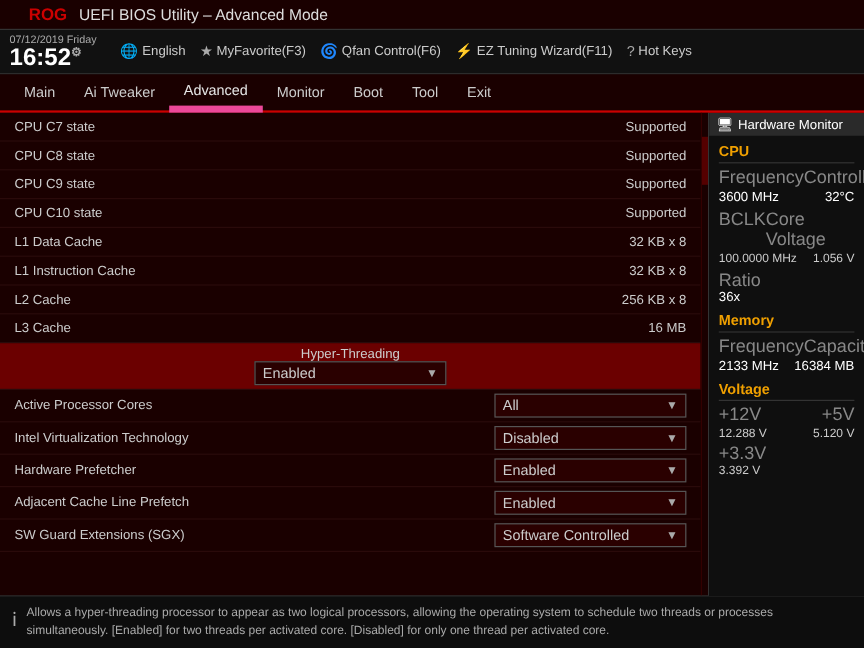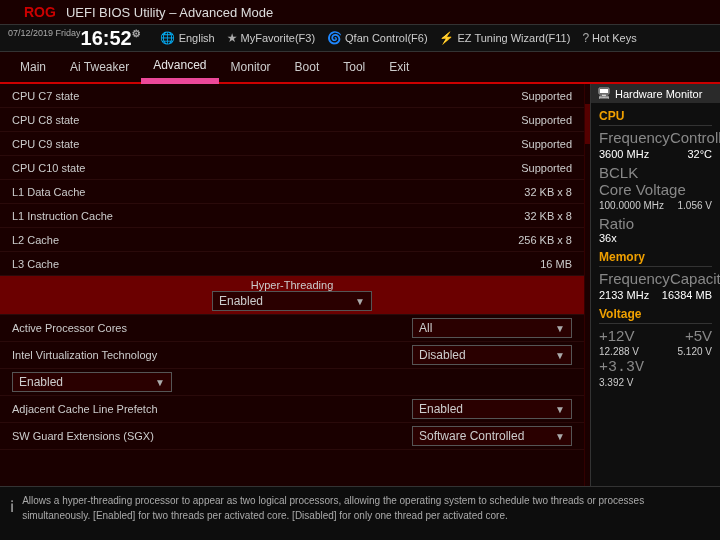--- a/index.html
+++ b/index.html
@@ -37,21 +37,21 @@
     #info-bar {
       background: #111;
       padding: 3px 8px;
       display: flex;
       align-items: center;
       gap: 0;
       border-bottom: 1px solid #333;
     }
     .datetime-block {
       display: flex;
-      flex-direction: row;
+      flex-direction: column;
       margin-right: 12px;
     }
     .date-text {
       font-size: 9px;
       color: #aaa;
     }
     .time-text {
       font-size: 20px;
       color: #fff;
       font-weight: bold;
@@ -334,20 +334,21 @@
         </div>
       </div>
       <div class="bios-row">
         <span class="row-label">Intel Virtualization Technology</span>
         <div class="dropdown-wrapper">
           <span>Disabled</span>
           <span class="dropdown-arrow">▼</span>
         </div>
       </div>
       <div class="bios-row">
+        <span class="row-label">Hardware Prefetcher</span>
         <div class="dropdown-wrapper">
           <span>Enabled</span>
           <span class="dropdown-arrow">▼</span>
         </div>
       </div>
       <div class="bios-row">
         <span class="row-label">Adjacent Cache Line Prefetch</span>
         <div class="dropdown-wrapper">
           <span>Enabled</span>
           <span class="dropdown-arrow">▼</span>
@@ -374,21 +375,21 @@
 
     <div class="hw-section-title">CPU</div>
     <div class="hw-row">
       <span class="hw-label">Frequency</span>
       <span class="hw-label">Controlled</span>
     </div>
     <div class="hw-row">
       <span class="hw-value-large">3600 MHz</span>
       <span class="hw-value-large">32°C</span>
     </div>
-    <div class="hw-row" style="margin-top:4px;flex-direction:column;">
+    <div class="hw-row" style="margin-top:4px;">
       <span class="hw-label">BCLK</span>
       <span class="hw-label">Core Voltage</span>
     </div>
     <div class="hw-row">
       <span class="hw-value">100.0000 MHz</span>
       <span class="hw-value">1.056 V</span>
     </div>
     <div style="margin-top:4px;">
       <span class="hw-label">Ratio</span>
     </div>
@@ -408,21 +409,21 @@
 
     <div class="hw-section-title">Voltage</div>
     <div class="hw-row">
       <span class="hw-label">+12V</span>
       <span class="hw-label">+5V</span>
     </div>
     <div class="hw-row">
       <span class="hw-value">12.288 V</span>
       <span class="hw-value">5.120 V</span>
     </div>
-    <div style="margin-top:0;font-family:Liberation Mono, monospace;">
+    <div style="margin-top:0;">
       <span class="hw-label">+3.3V</span>
     </div>
     <div>
       <span class="hw-value">3.392 V</span>
     </div>
   </div>
 </div>
 
 <div id="info-box">
   <span class="info-icon">ℹ</span>

